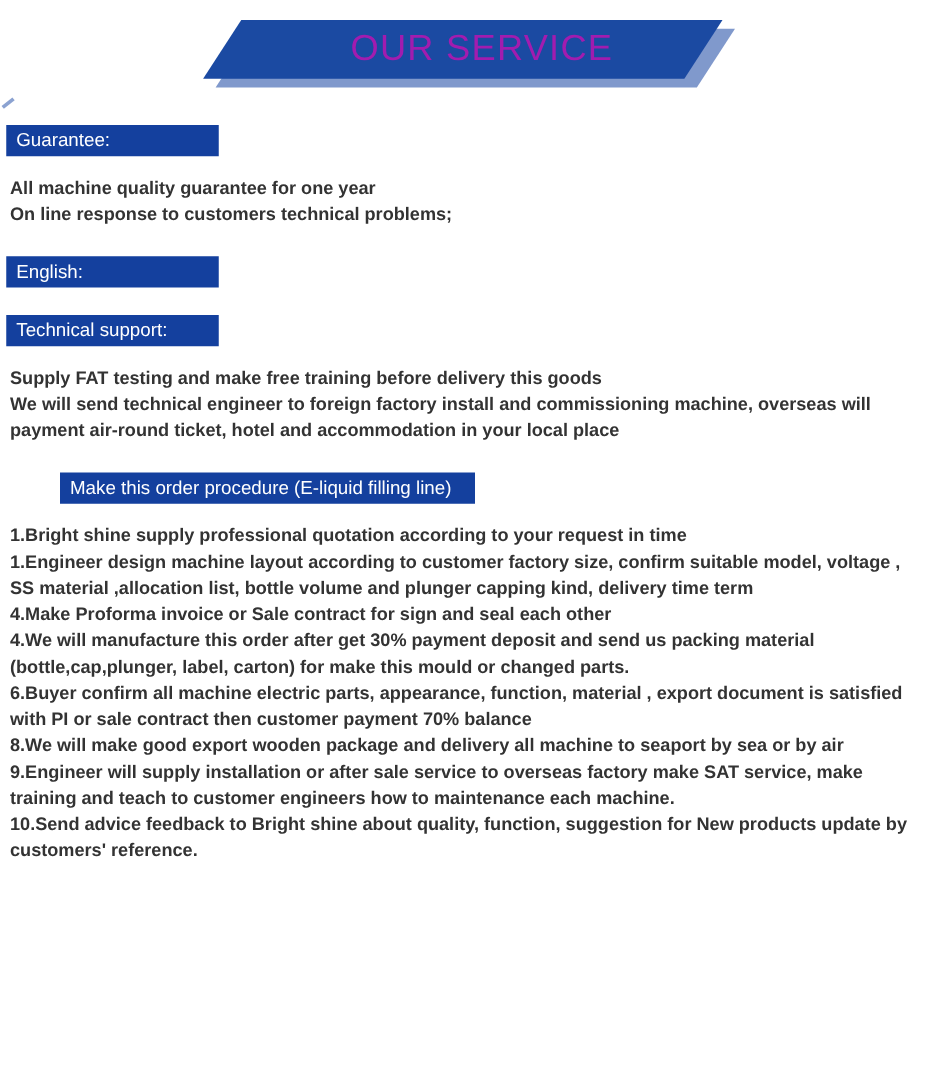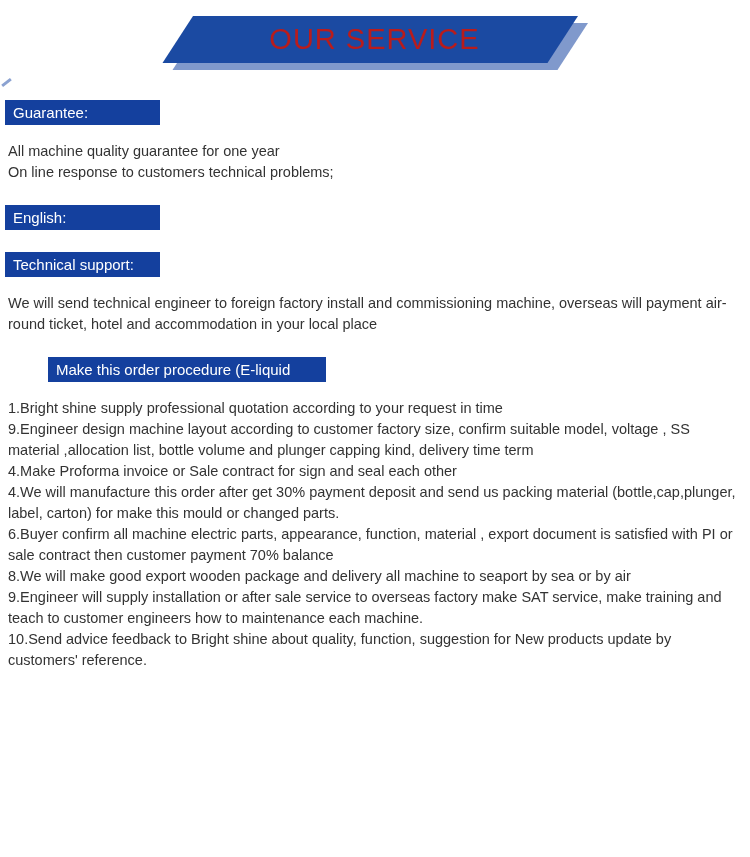--- a/index.html
+++ b/index.html
@@ -35,29 +35,29 @@
     left: 193px;
     top: 16px;
     width: 385px;
     height: 47px;
     background: #1b4aa2;
     transform: skewX(-33deg);
     transform-origin: 0 0;
   }
   .banner-title {
     position: absolute;
-    left: 182px;
+    left: 193px;
     top: 16px;
     width: 385px;
     height: 47px;
     margin: 0;
     display: flex;
     align-items: center;
     justify-content: center;
-    color: #b91c1c;
+    color: #a21caf;
     font-size: 29px;
     font-weight: 400;
     letter-spacing: 1px;
     white-space: nowrap;
   }
 
   
   .edge-mark {
     position: absolute;
     left: 1px;
@@ -76,28 +76,29 @@
     margin: 22px 0 16px 5px;
     background: #14409e;
     color: #ffffff;
     font-size: 15px;
     font-weight: 400;
     height: 25px;
     line-height: 25px;
     padding-left: 8px;
     box-sizing: border-box;
   }
-  .w-small { width: 155px; }
-  .w-wide  { width: 278px; margin-left: 48px; }
+  .w-small { width: 170px; }
+  .w-wide  { width: 332px; margin-left: 48px; }
 
   .body-text {
     margin: 0 8px;
     font-size: 14.5px;
     line-height: 21px;
     color: #333333;
+    font-weight: bold;
   }
 </style>
 </head>
 <body>
 
 <header class="banner-wrap">
   <div class="banner-shadow"></div>
   <div class="banner-main"></div>
   <h1 class="banner-title">OUR SERVICE</h1>
 </header>
@@ -111,27 +112,28 @@
     <p class="body-text">All machine quality guarantee for one year</p>
     <p class="body-text">On line response to customers technical problems;</p>
   </section>
 
   <section>
     <h2 class="sec-head w-small">English:</h2>
   </section>
 
   <section>
     <h2 class="sec-head w-small">Technical support:</h2>
+    <p class="body-text">Supply FAT testing and make free training before delivery this goods</p>
     <p class="body-text">We will send technical engineer to foreign factory install and commissioning machine, overseas will payment air-round ticket, hotel and accommodation in your local place</p>
   </section>
 
   <section>
     <h2 class="sec-head w-wide">Make this order procedure (E-liquid filling line)</h2>
     <p class="body-text">1.Bright shine supply professional quotation according to your request in time</p>
-    <p class="body-text">9.Engineer design machine layout according to customer factory size, confirm suitable model, voltage , SS material ,allocation list, bottle volume and plunger capping kind, delivery time term</p>
+    <p class="body-text">1.Engineer design machine layout according to customer factory size, confirm suitable model, voltage , SS material ,allocation list, bottle volume and plunger capping kind, delivery time term</p>
     <p class="body-text">4.Make Proforma invoice or Sale contract for sign and seal each other</p>
     <p class="body-text">4.We will manufacture this order after get 30% payment deposit and send us packing material (bottle,cap,plunger, label, carton) for make this mould or changed parts.</p>
     <p class="body-text">6.Buyer confirm all machine electric parts, appearance, function, material , export document is satisfied with PI or sale contract then customer payment 70% balance</p>
     <p class="body-text">8.We will make good export wooden package and delivery all machine to seaport by sea or by air</p>
     <p class="body-text">9.Engineer will supply installation or after sale service to overseas factory make SAT service, make training and teach to customer engineers how to maintenance each machine.</p>
     <p class="body-text">10.Send advice feedback to Bright shine about quality, function, suggestion for New products update by customers' reference.</p>
   </section>
 
 </main>
 

